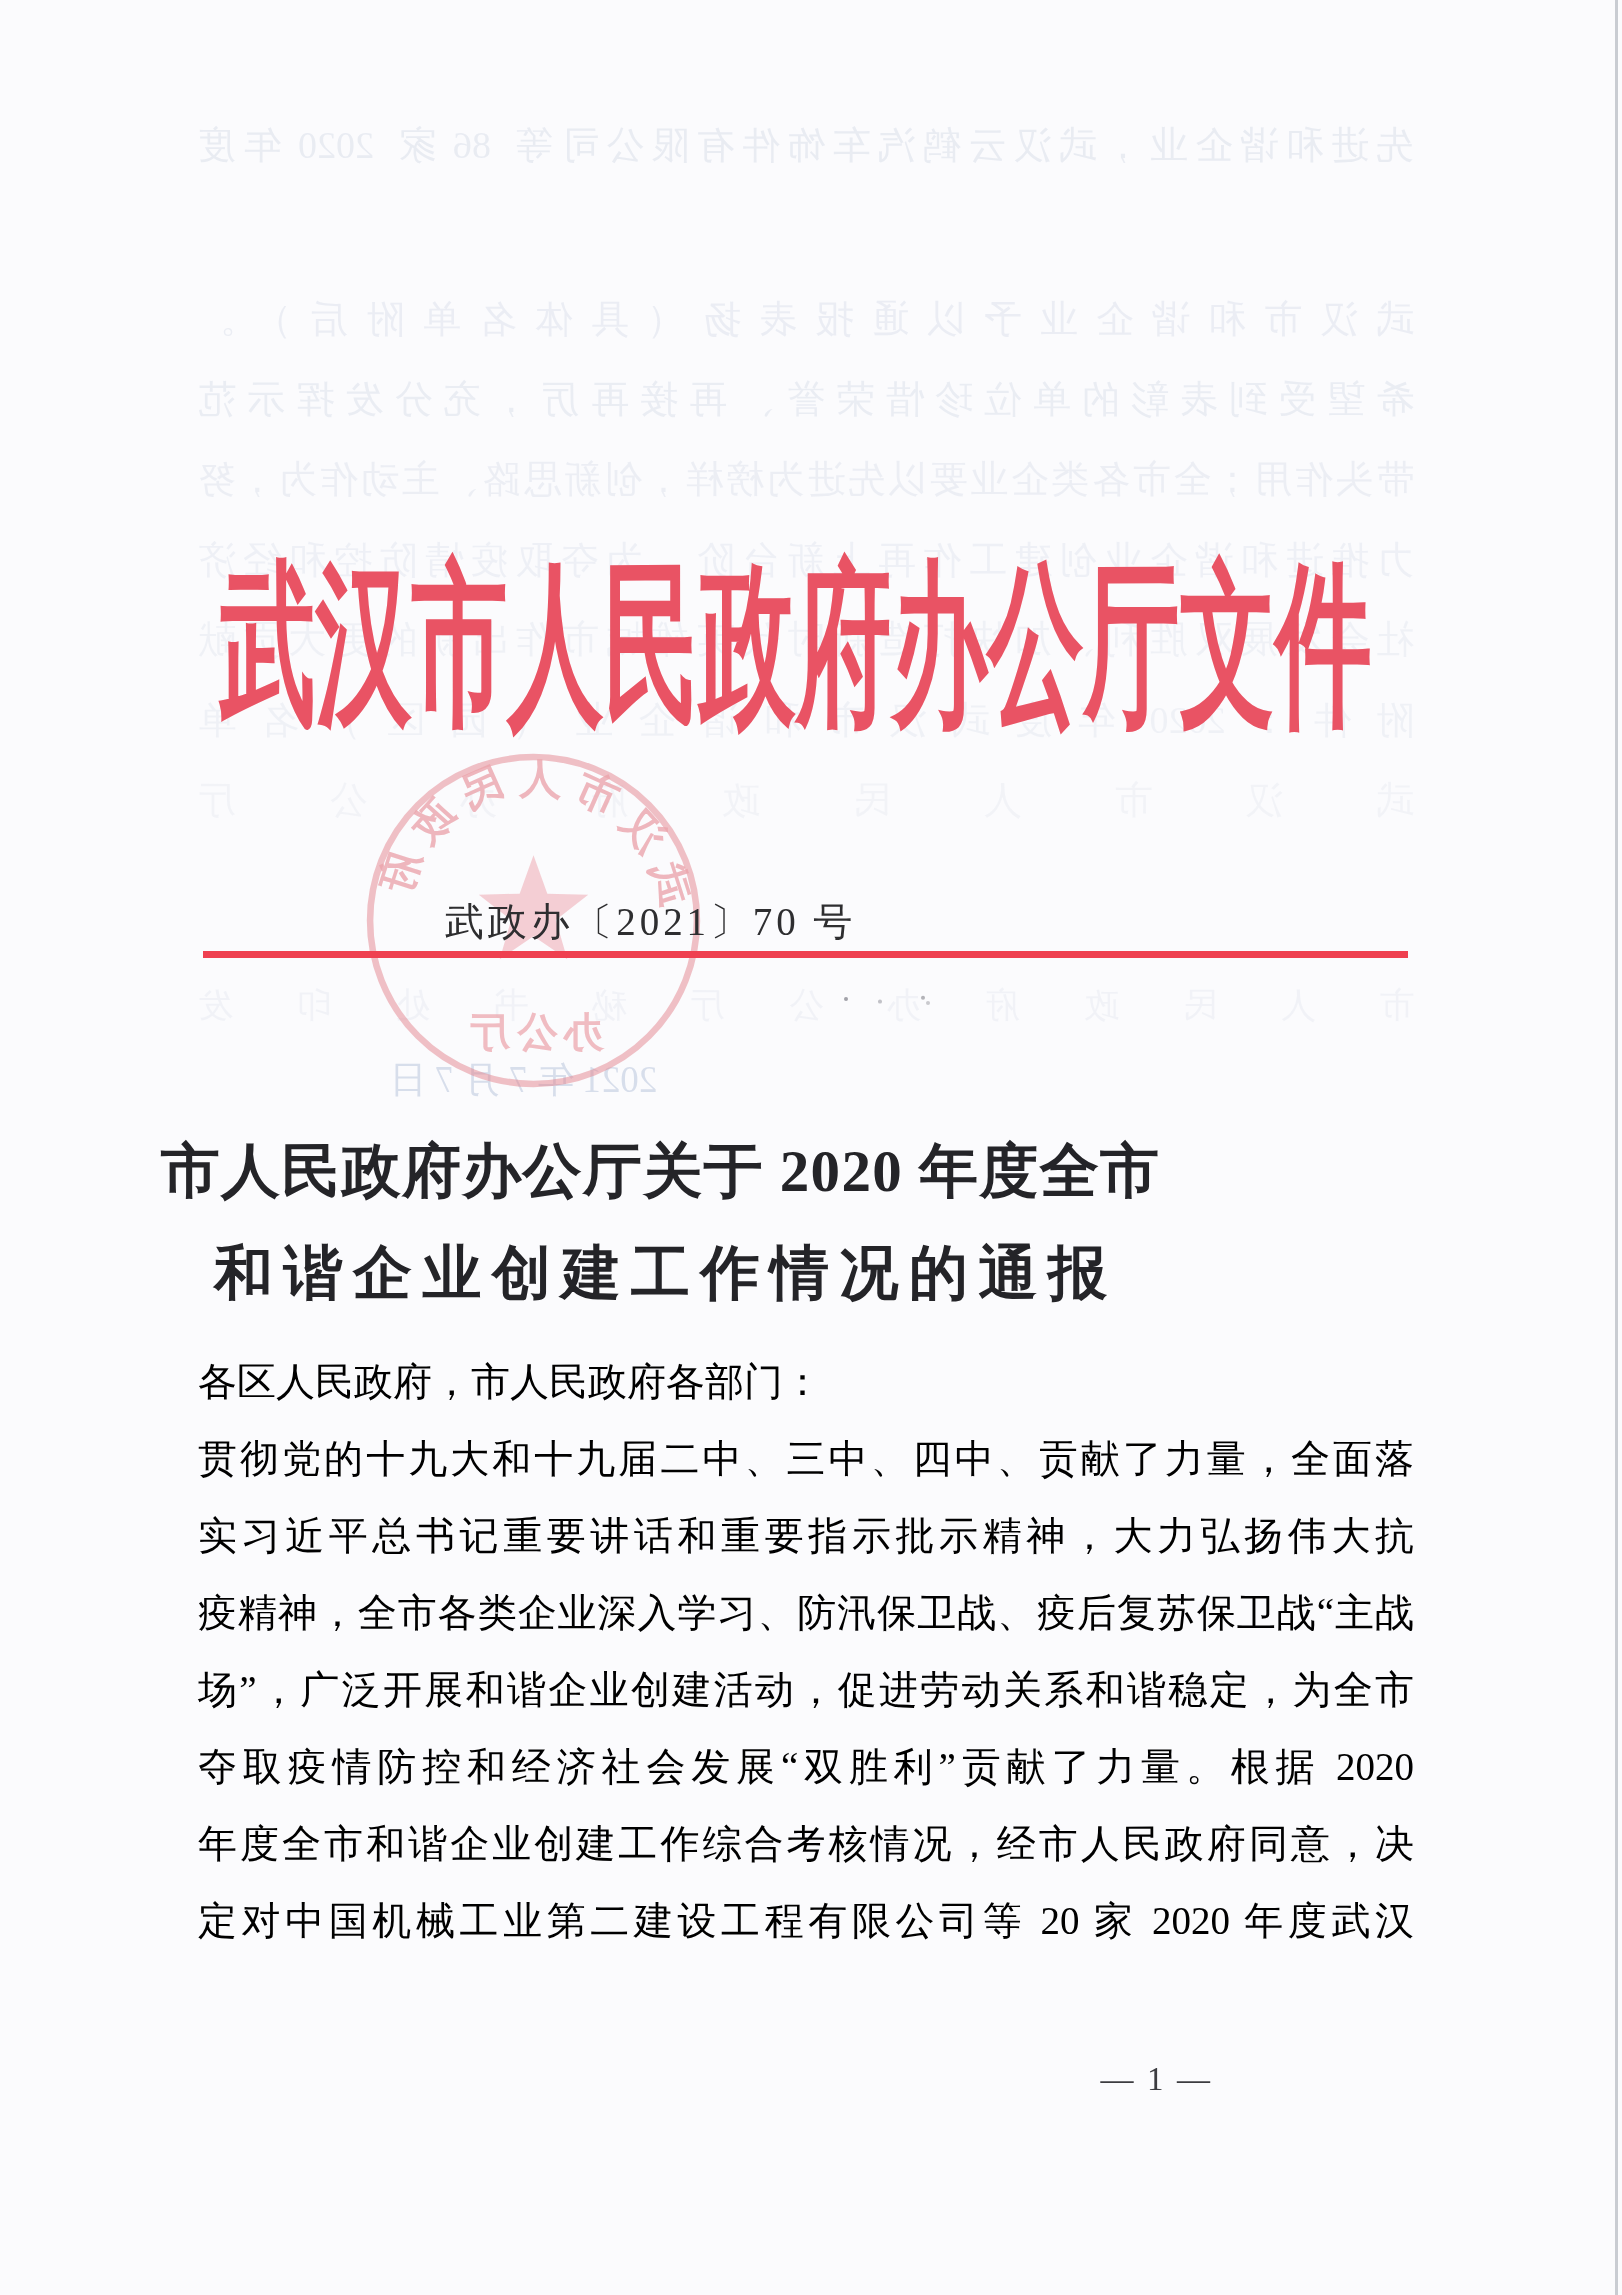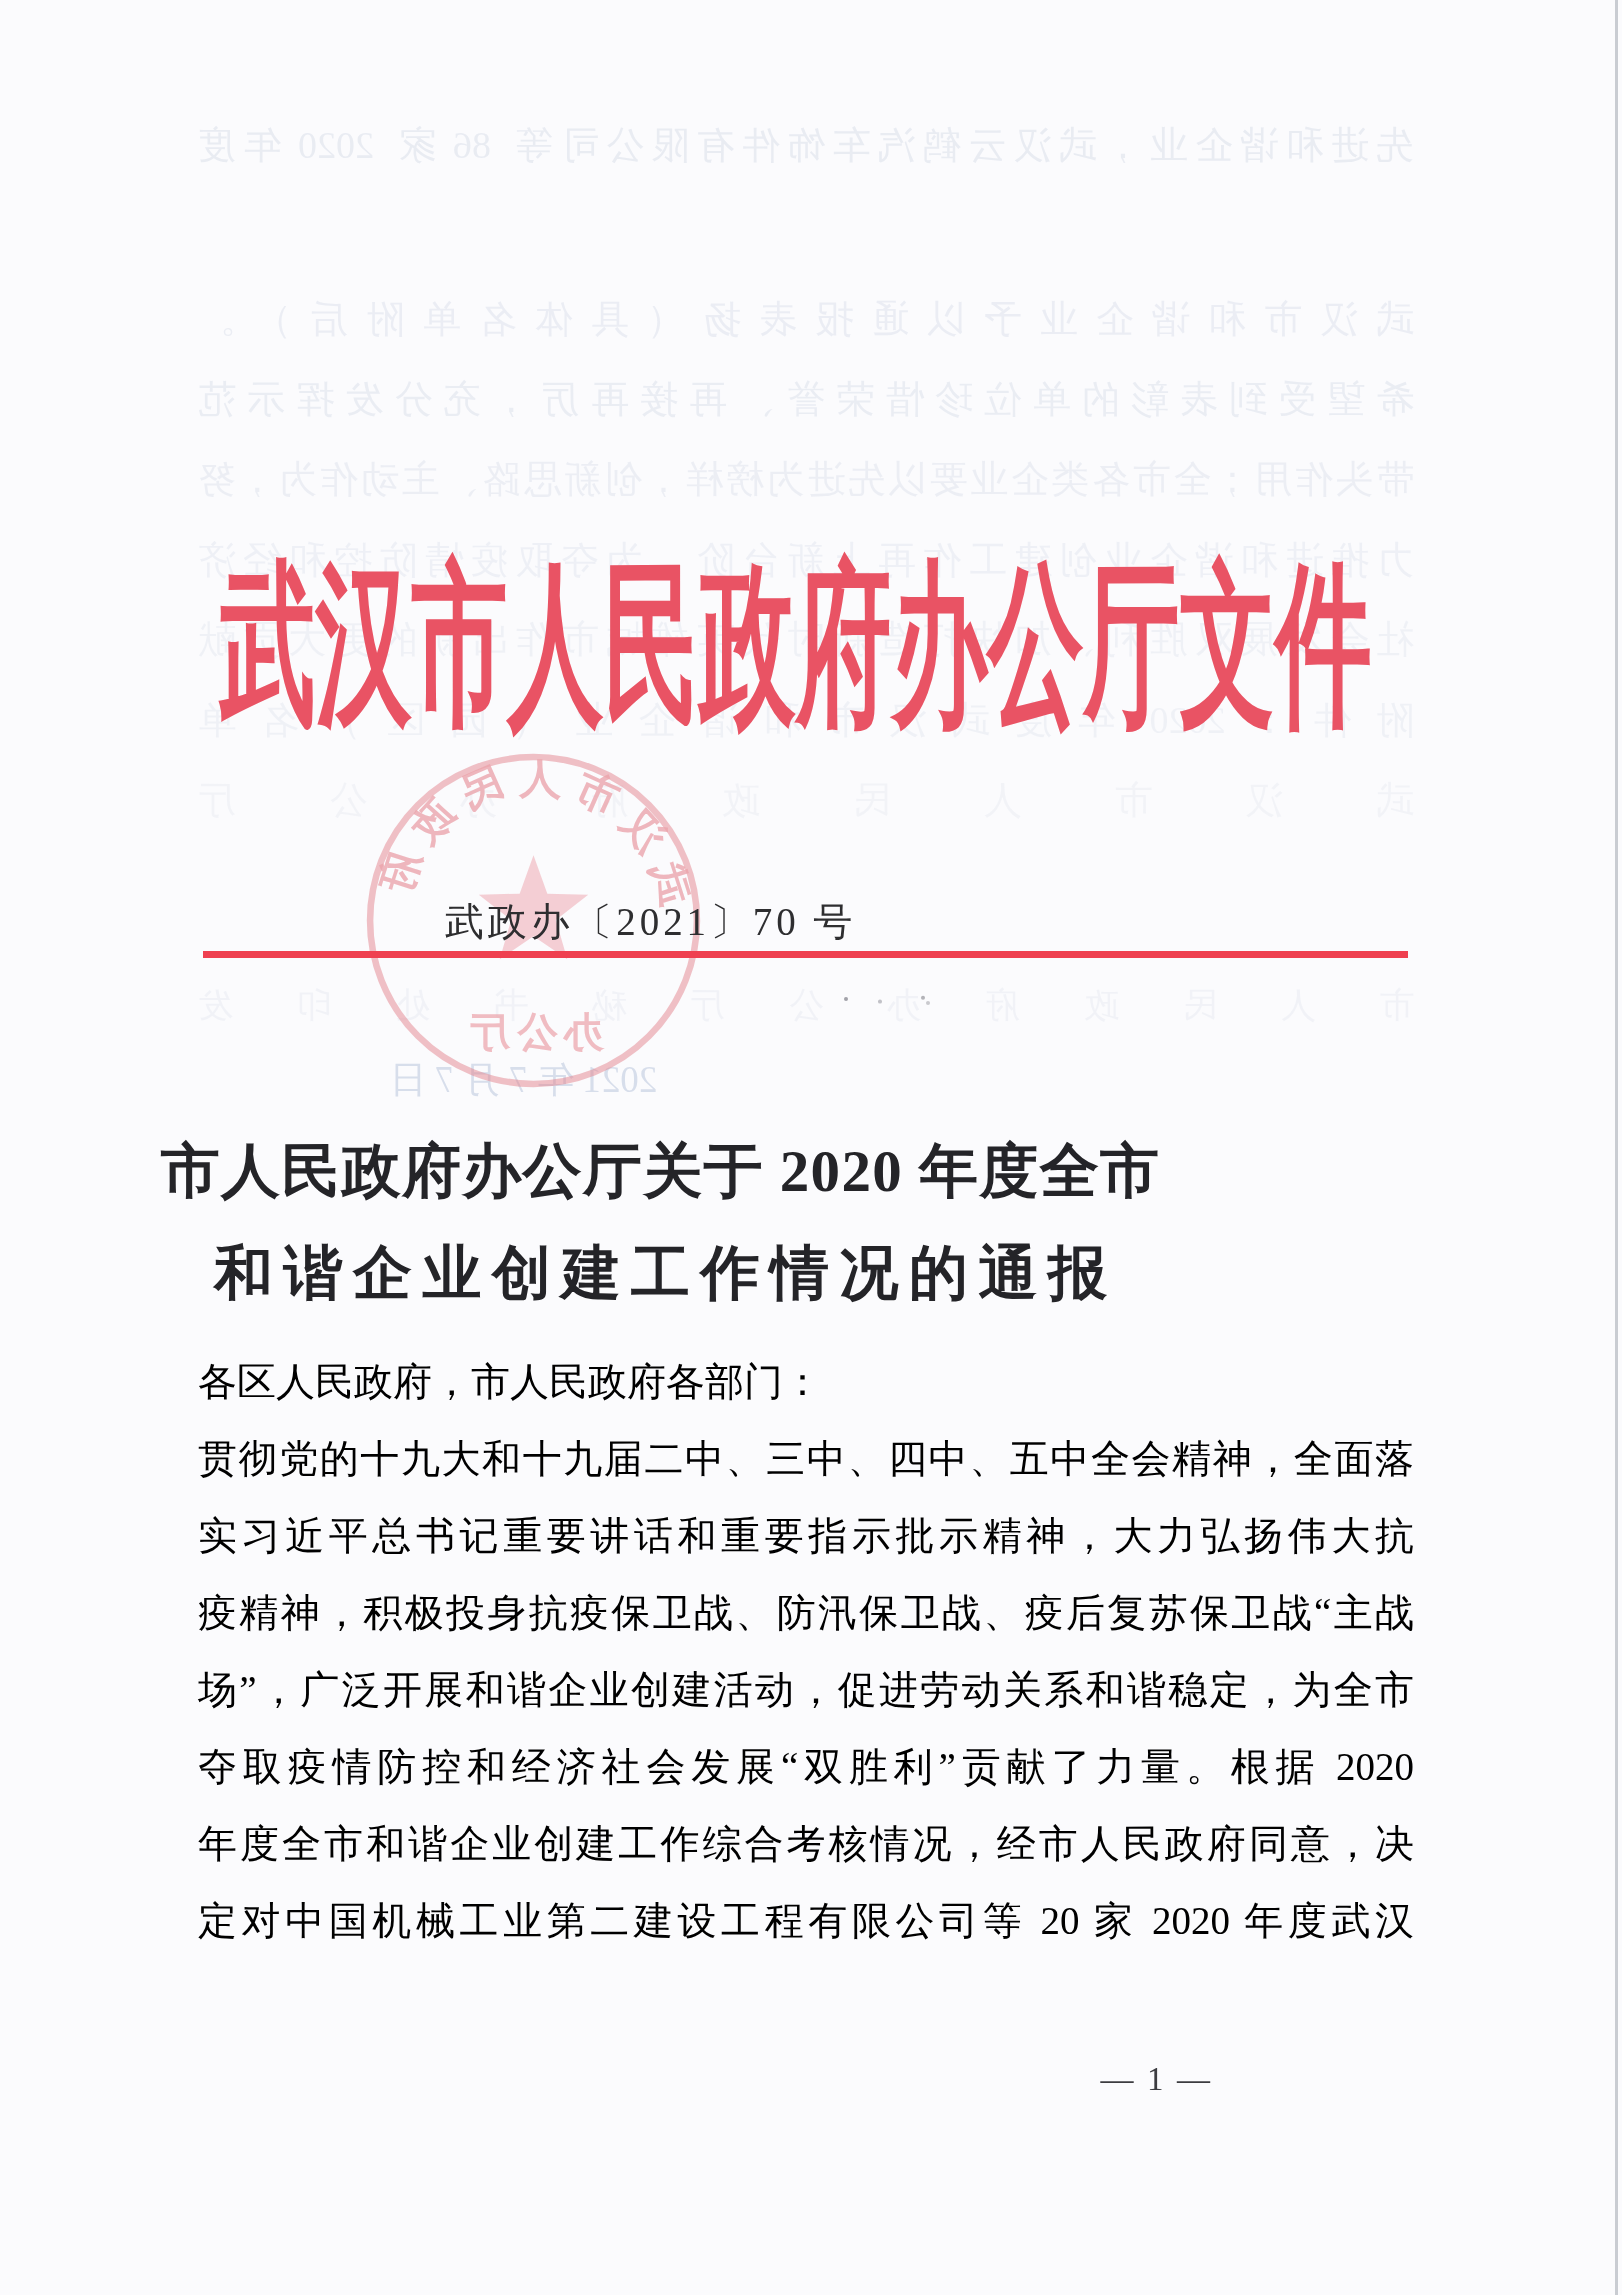--- a/index.html
+++ b/index.html
@@ -145,23 +145,23 @@
 
   <div class="stray"></div>
 
   <div class="doc-title">
     <div class="t1">市人民政府办公厅关于 2020 年度全市</div>
     <div class="t2">和谐企业创建工作情况的通报</div>
   </div>
 
   <div class="body-block">
     <div class="bline salutation">各区人民政府，市人民政府各部门：</div>
-    <div class="bline">贯彻党的十九大和十九届二中、三中、四中、五中全会精神，全面落</div>
+    <div class="bline">贯彻党的十九大和十九届二中、三中、四中、贡献了力量，全面落</div>
     <div class="bline">实习近平总书记重要讲话和重要指示批示精神，大力弘扬伟大抗</div>
-    <div class="bline">疫精神，积极投身抗疫保卫战、防汛保卫战、疫后复苏保卫战“主战</div>
+    <div class="bline">疫精神，全市各类企业深入学习、防汛保卫战、疫后复苏保卫战“主战</div>
     <div class="bline">场”，广泛开展和谐企业创建活动，促进劳动关系和谐稳定，为全市</div>
     <div class="bline">夺取疫情防控和经济社会发展“双胜利”贡献了力量。根据 2020</div>
     <div class="bline">年度全市和谐企业创建工作综合考核情况，经市人民政府同意，决</div>
     <div class="bline">定对中国机械工业第二建设工程有限公司等 20 家 2020 年度武汉</div>
   </div>
 
   <div class="page-number">— 1 —</div>
 
   <div class="scan-edge"></div>
 

